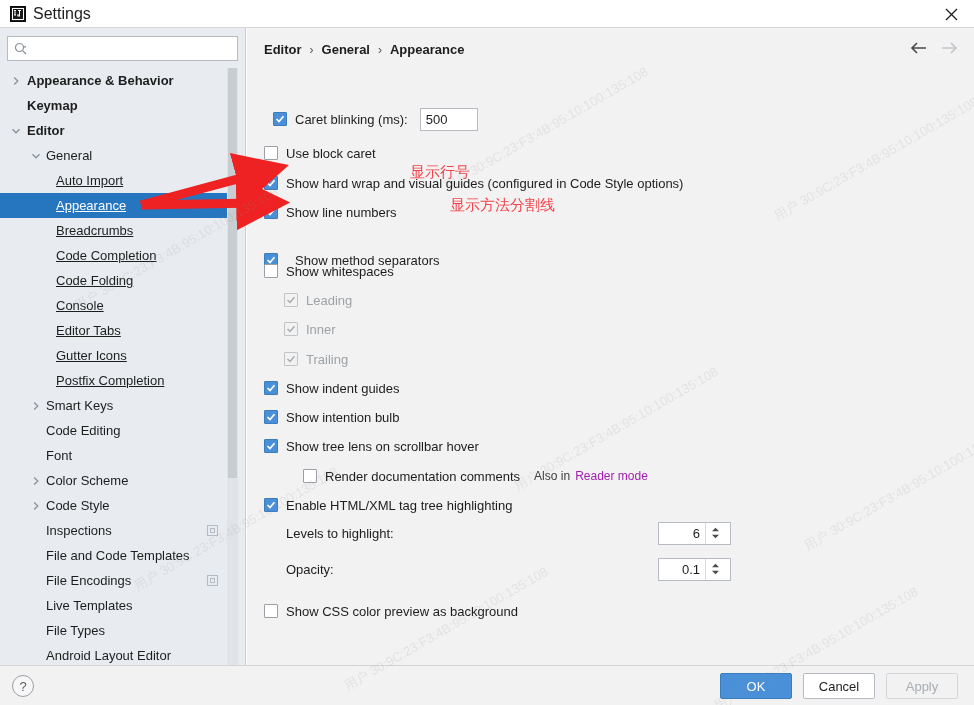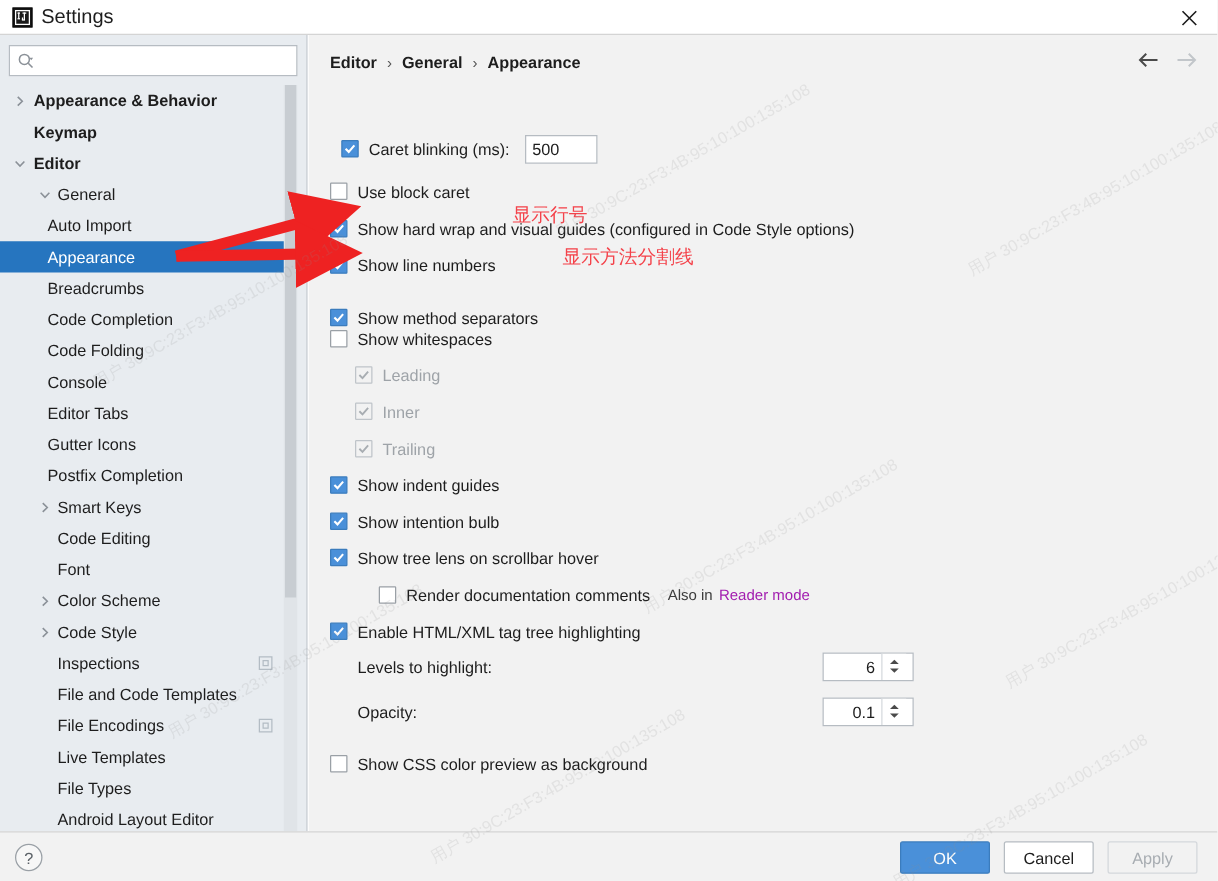--- a/index.html
+++ b/index.html
@@ -77,21 +77,21 @@
     position: relative;
     height: 25px;
     display: flex; align-items: center;
     cursor: pointer;
     font-size: 13px;
     color: #1d1d1d;
     white-space: nowrap;
   }
   .tree-item.level0 { padding-left: 27px; font-weight: bold; }
   .tree-item.level1 { padding-left: 46px; }
-  .tree-item.level2 { padding-left: 38px; }
+  .tree-item.level2 { padding-left: 56px; text-decoration: underline; }
   .tree-item.selected {
     background: #2675bf;
     color: #ffffff;
   }
   .twisty {
     position: absolute;
     width: 12px; height: 12px;
     display: flex; align-items: center; justify-content: center;
   }
   .tree-item.level0 > .twisty { left: 10px; }
@@ -502,21 +502,21 @@
 
       <div class="row" style="left:17px; top:133px;">
         <span class="cb checked">
           <svg width="10" height="10" viewBox="0 0 10 10">
               <path d="M1.5 5 L4 7.5 L8.5 2.3" stroke="#ffffff" stroke-width="1.7" fill="none"></path>
             </svg>
         </span>
         <span class="cb-label">Show line numbers</span>
       </div>
 
-      <div class="row" style="left:17px; top:175px;">
+      <div class="row" style="left:17px; top:181px;gap:9px;">
         <span class="cb checked">
           <svg width="10" height="10" viewBox="0 0 10 10">
               <path d="M1.5 5 L4 7.5 L8.5 2.3" stroke="#ffffff" stroke-width="1.7" fill="none"></path>
             </svg>
         </span>
         <span class="cb-label">Show method separators</span>
       </div>
 
       <div class="row" style="left:17px; top:192px;">
         <span class="cb"></span>

